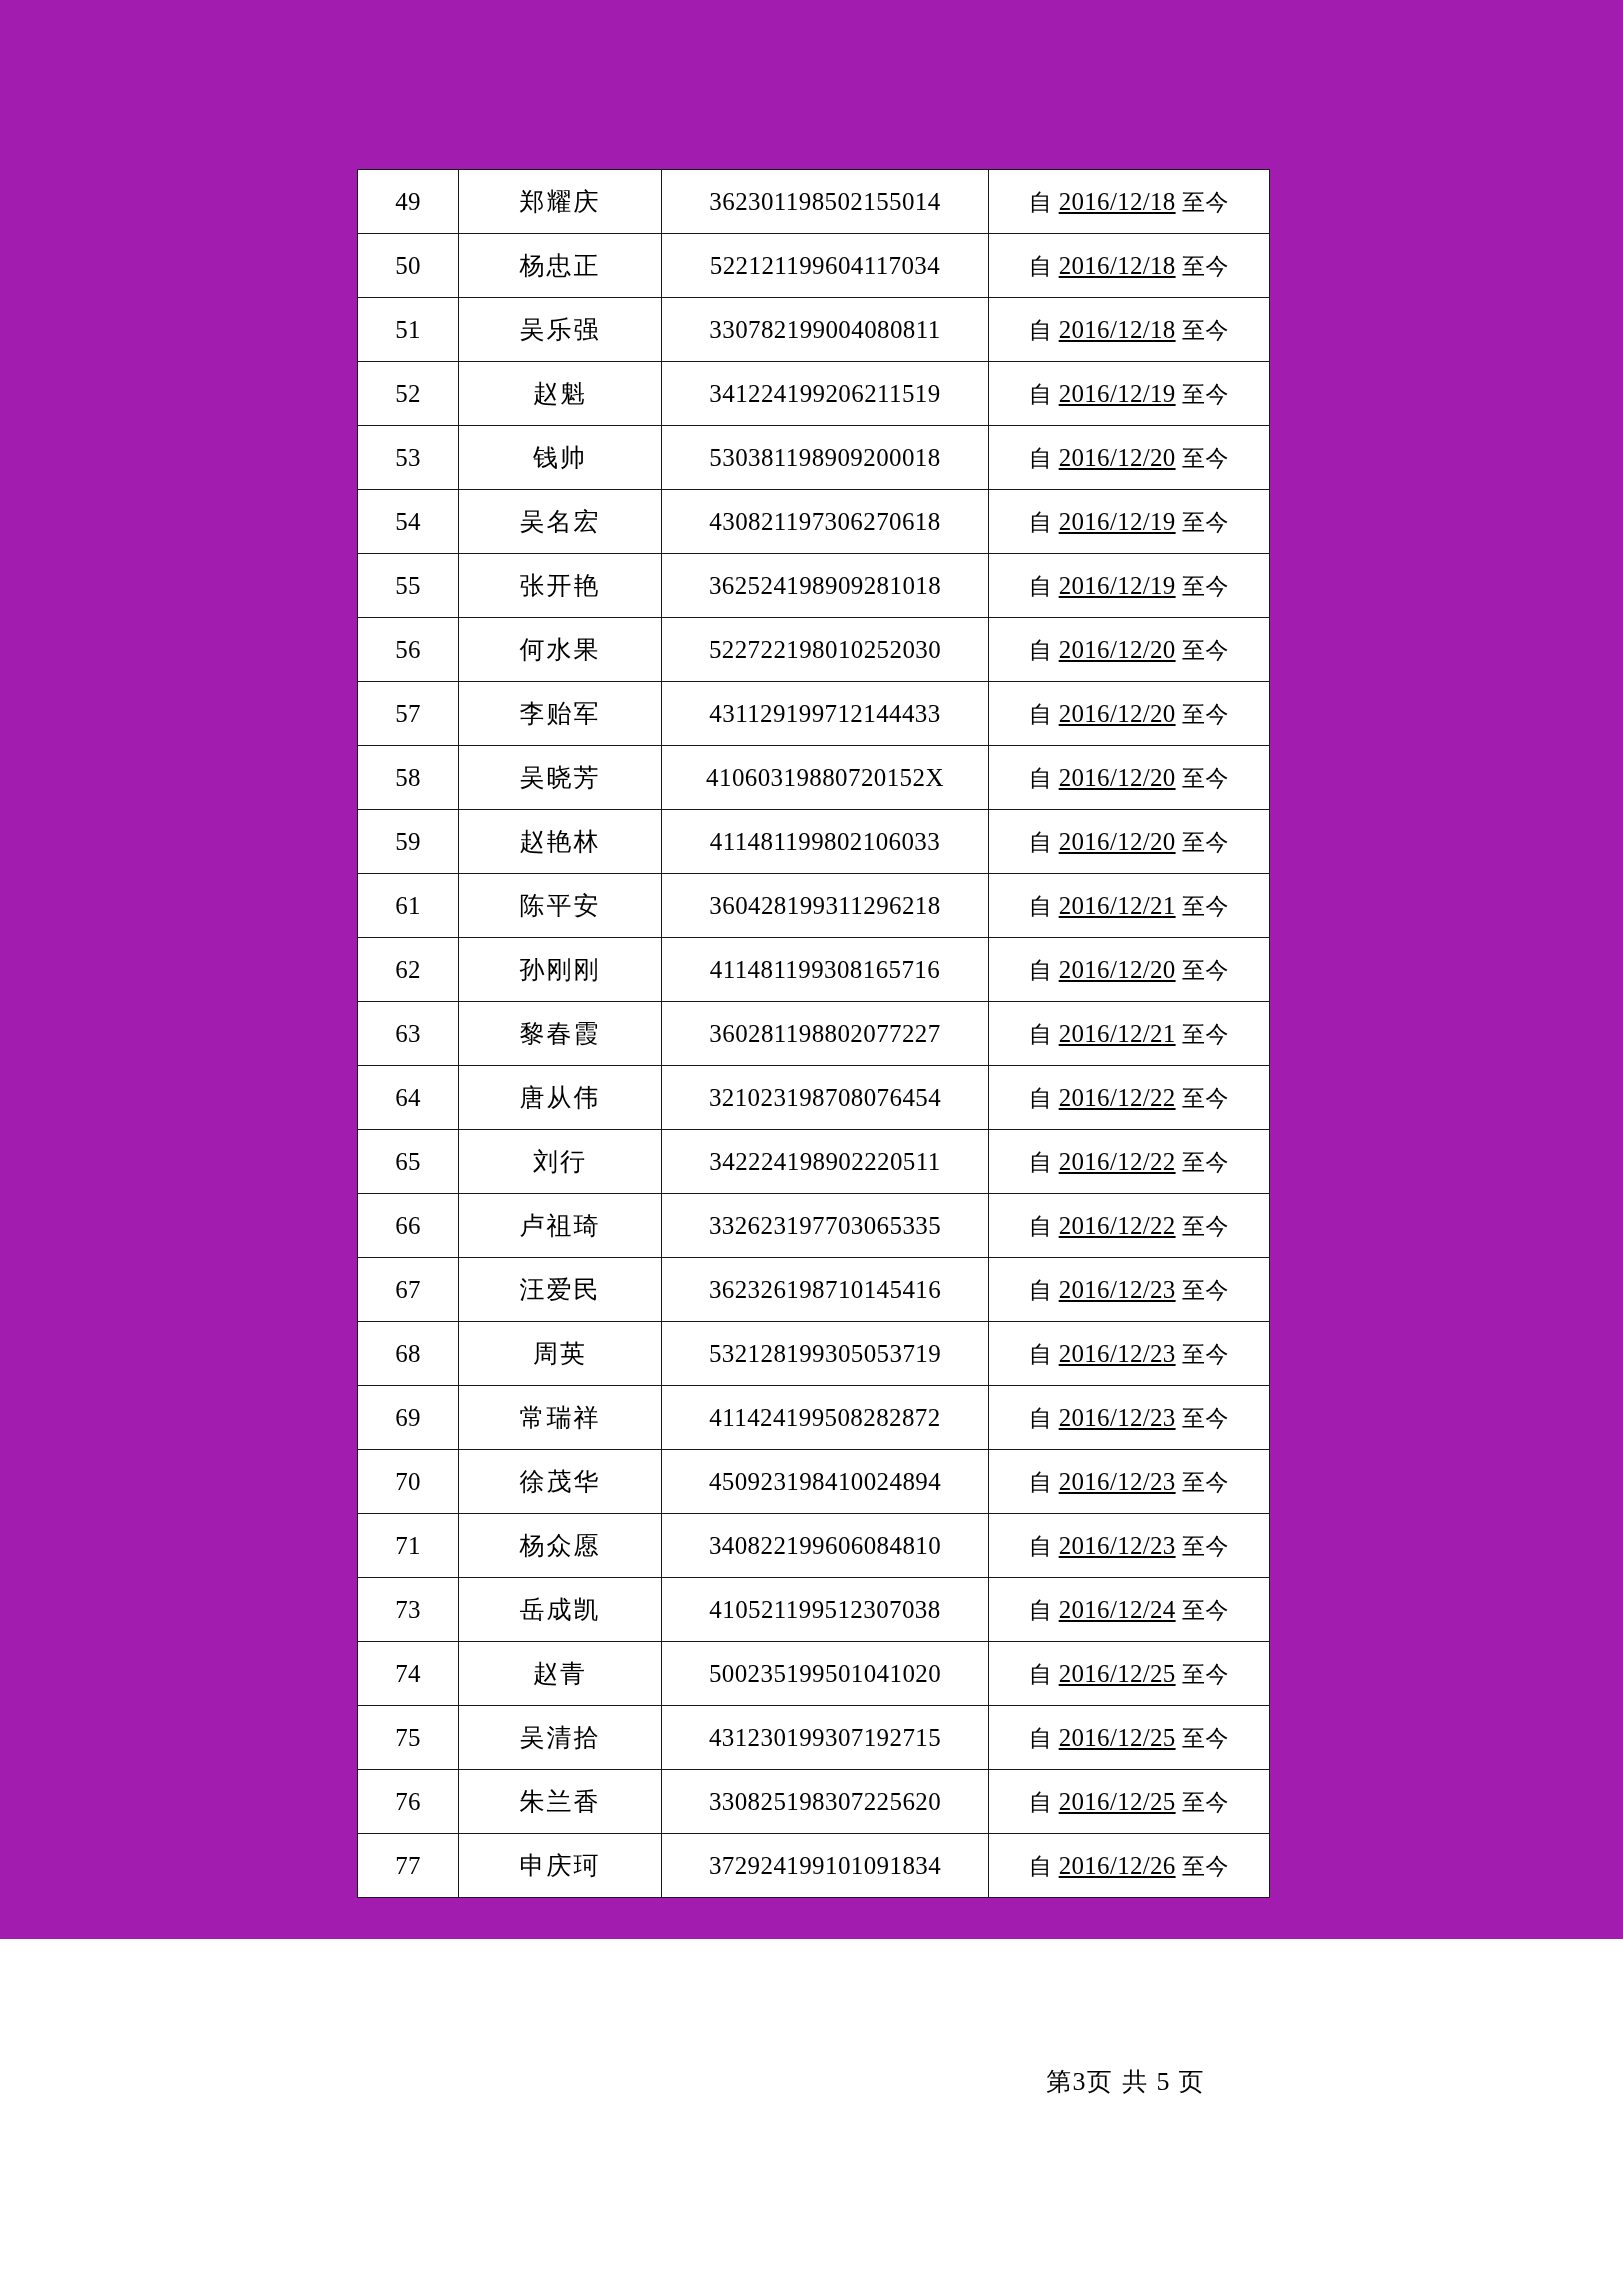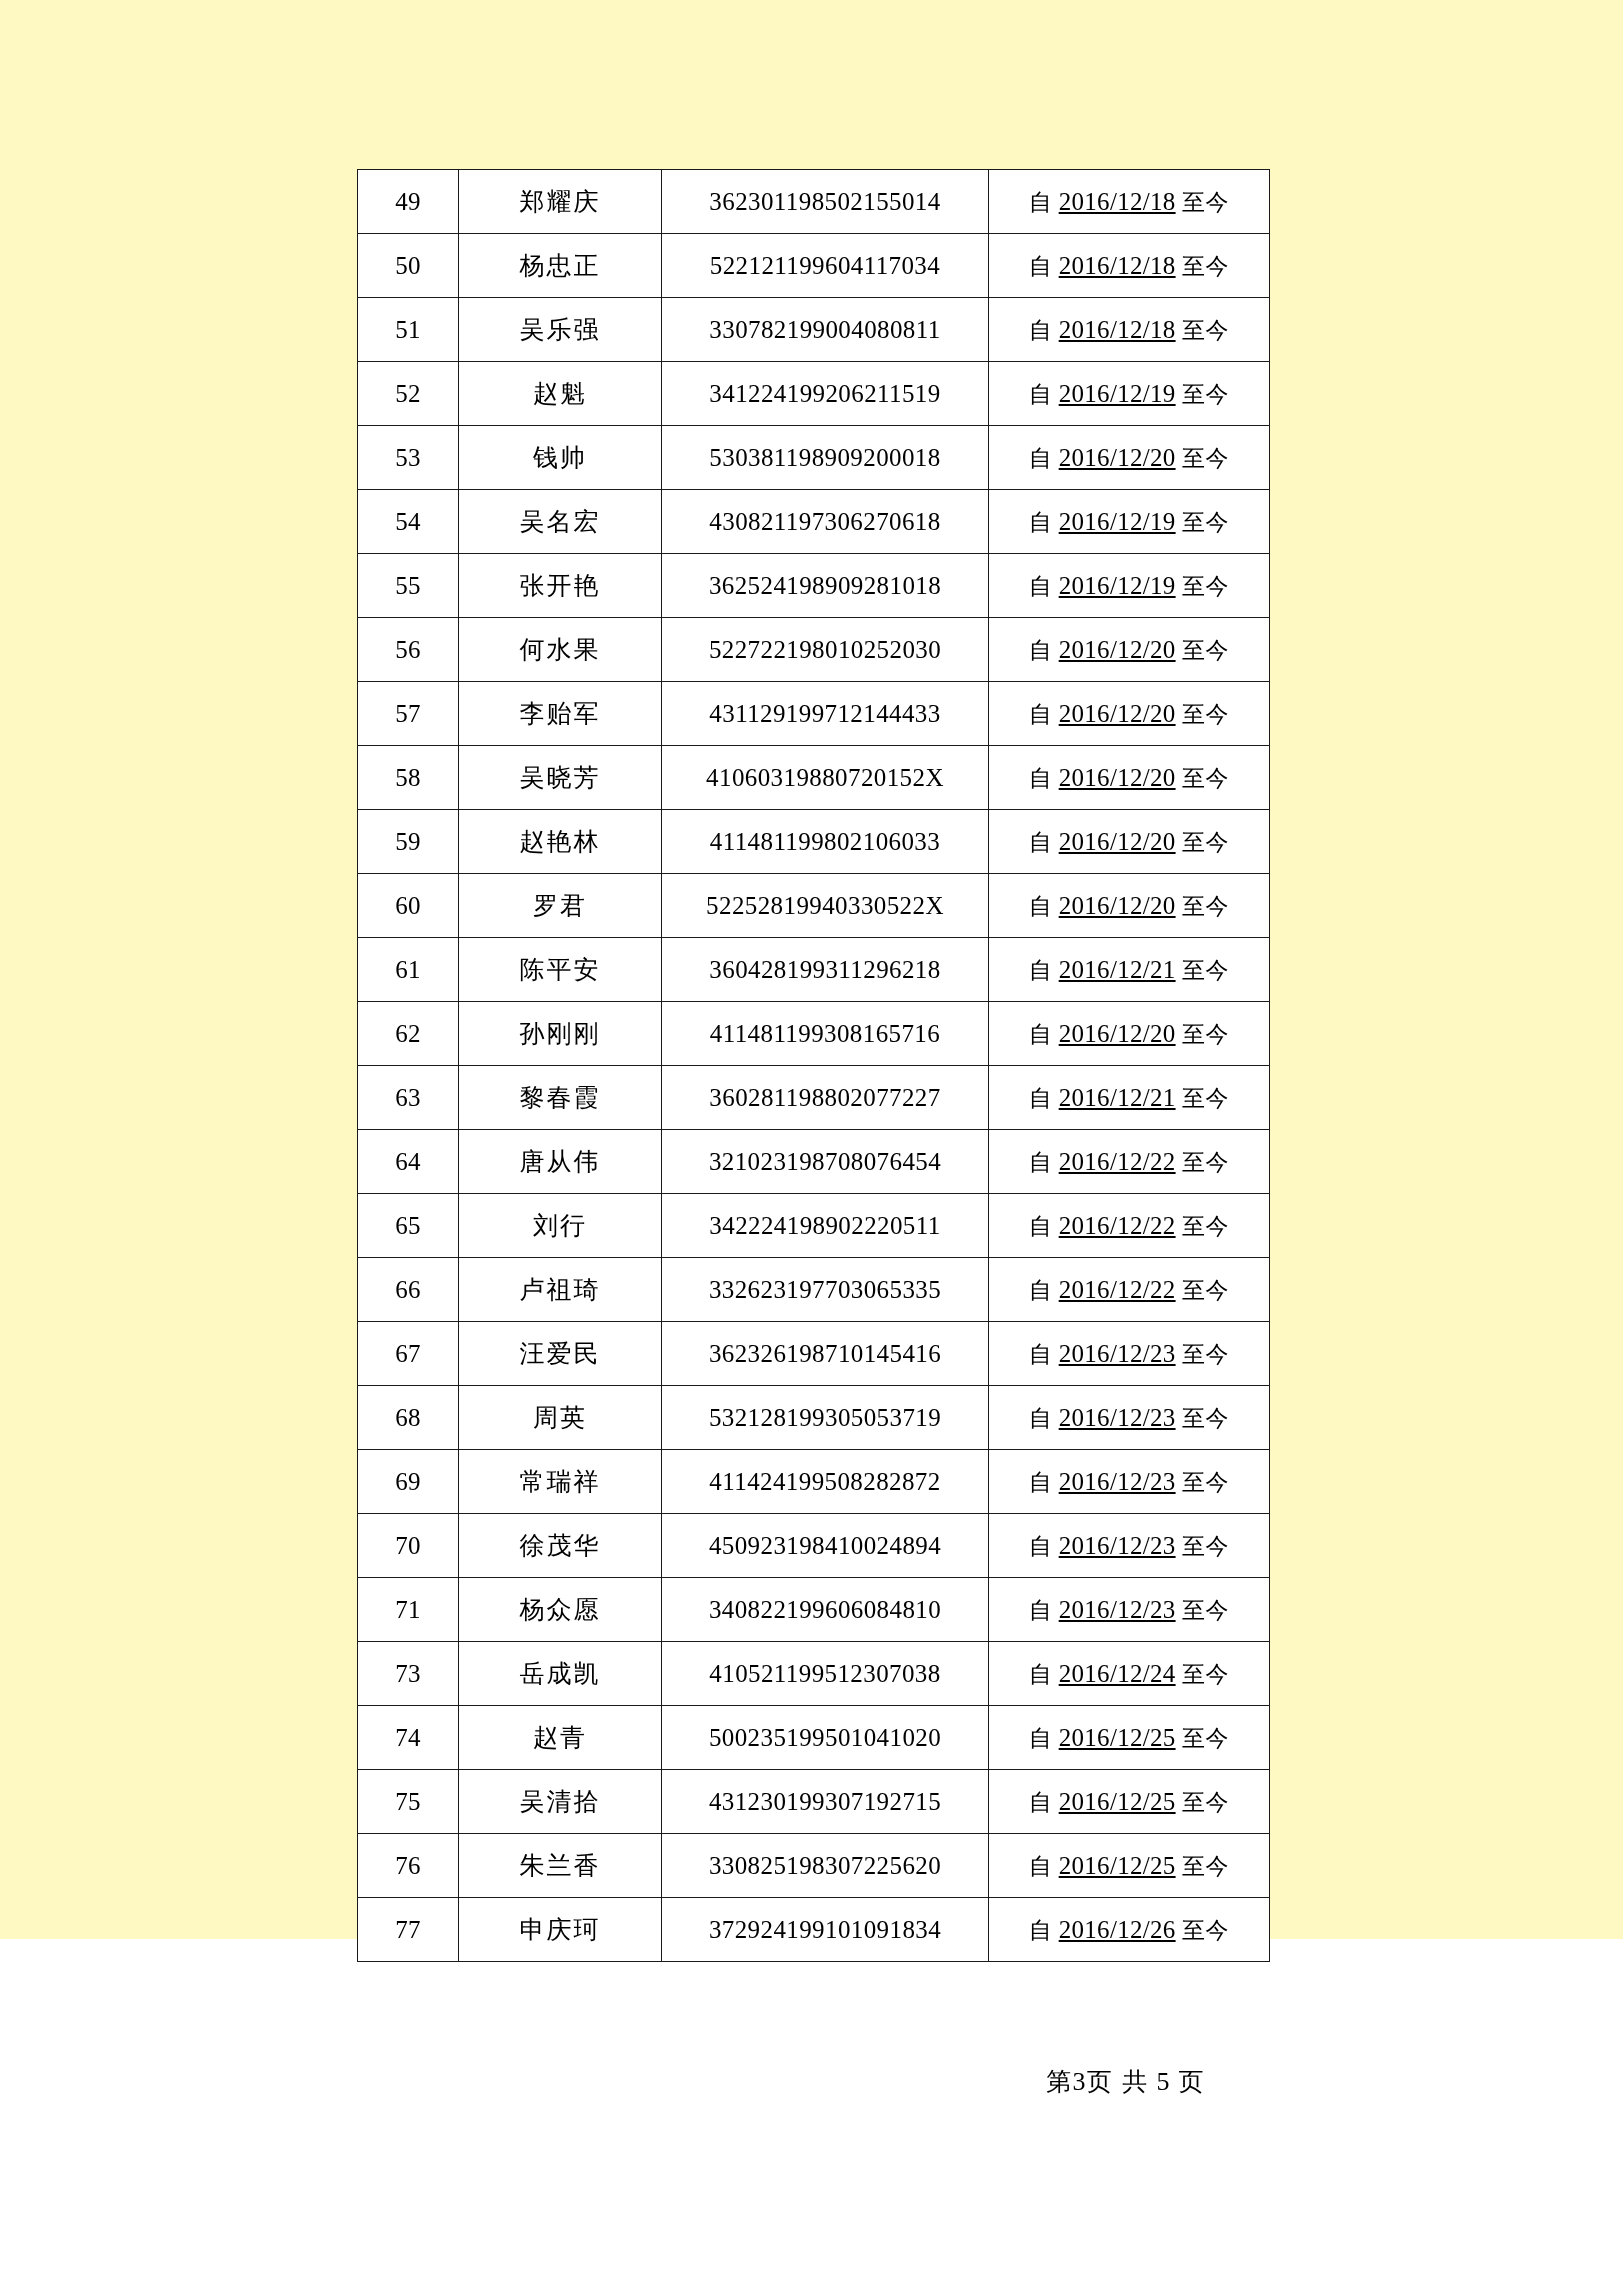--- a/index.html
+++ b/index.html
@@ -14,21 +14,21 @@
     color: #000000;
     position: relative;
     overflow: hidden;
   }
   .page {
     position: absolute;
     top: 0;
     left: 0;
     width: 1623px;
     height: 1939px;
-    background: #fef9c3;
+    background: #a21caf;
   }
   .table-wrap {
     position: absolute;
     left: 357px;
     top: 169px;
     width: 913px;
   }
   table.roster {
     border-collapse: collapse;
     width: 913px;
@@ -178,26 +178,20 @@
             <td><span class="idno">41060319880720152X</span></td>
             <td><span class="dt"><span class="cn">自</span> <span class="num">2016/12/20</span> <span class="cn">至今</span></span></td>
           </tr>
           <tr>
             <td><span class="idx">59</span></td>
             <td><span class="nm">赵艳林</span></td>
             <td><span class="idno">411481199802106033</span></td>
             <td><span class="dt"><span class="cn">自</span> <span class="num">2016/12/20</span> <span class="cn">至今</span></span></td>
           </tr>
           <tr>
-            <td><span class="idx">60</span></td>
-            <td><span class="nm">罗君</span></td>
-            <td><span class="idno">52252819940330522X</span></td>
-            <td><span class="dt"><span class="cn">自</span> <span class="num">2016/12/20</span> <span class="cn">至今</span></span></td>
-          </tr>
-          <tr>
             <td><span class="idx">61</span></td>
             <td><span class="nm">陈平安</span></td>
             <td><span class="idno">360428199311296218</span></td>
             <td><span class="dt"><span class="cn">自</span> <span class="num">2016/12/21</span> <span class="cn">至今</span></span></td>
           </tr>
           <tr>
             <td><span class="idx">62</span></td>
             <td><span class="nm">孙刚刚</span></td>
             <td><span class="idno">411481199308165716</span></td>
             <td><span class="dt"><span class="cn">自</span> <span class="num">2016/12/20</span> <span class="cn">至今</span></span></td>

